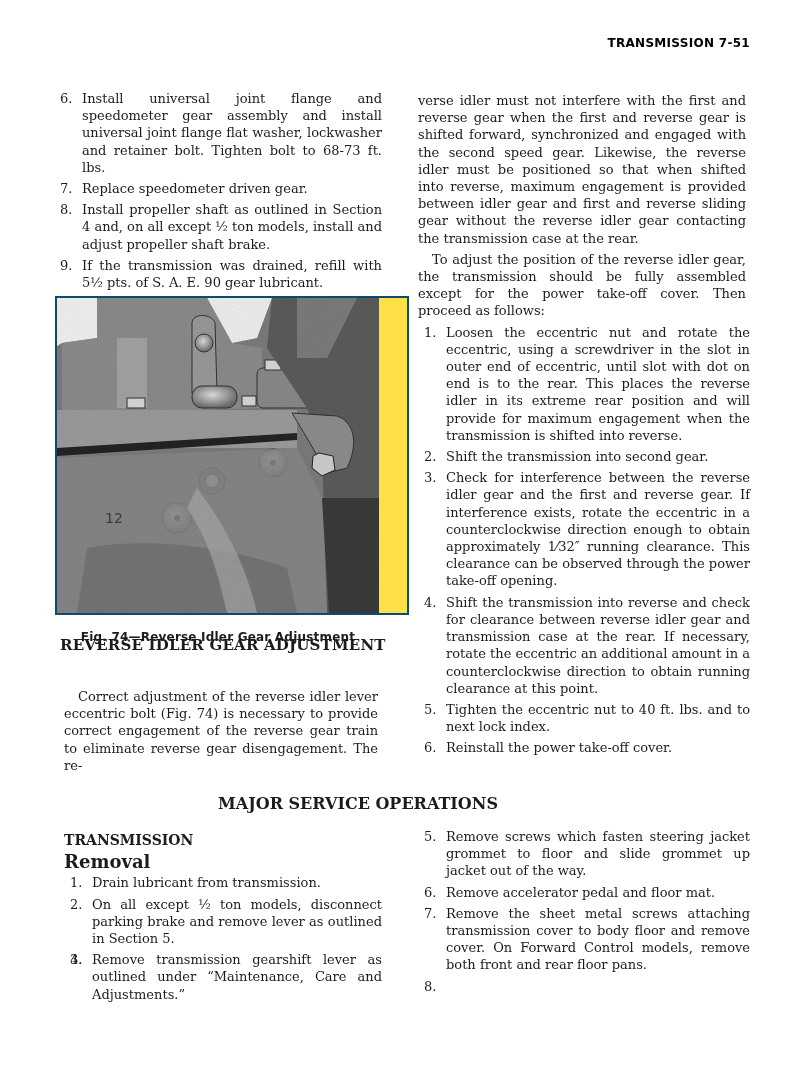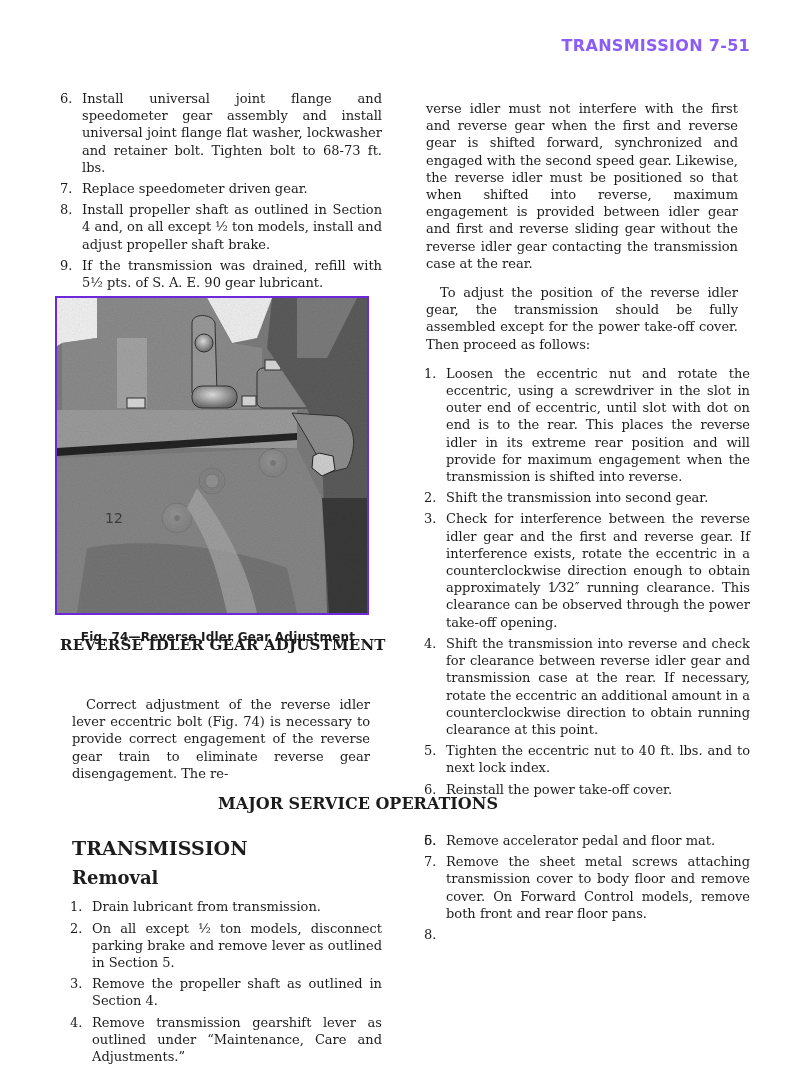--- a/index.html
+++ b/index.html
@@ -5,54 +5,54 @@
     html, body { margin: 0; padding: 0; background: #ffffff; }
     body {
       width: 790px; height: 1085px; position: relative; overflow: hidden;
       font-family: "DejaVu Serif", "Liberation Serif", serif;
       color: #1c1c1c;
     }
     .abs { position: absolute; }
     .running-head {
       top: 36px; right: 40px;
       font-family: "DejaVu Sans", "Liberation Sans", sans-serif;
-      font-weight: bold; font-size: 16px; letter-spacing: 0.3px; color: #8b5cf6;
+      font-weight: bold; font-size: 12px; letter-spacing: 0.3px; color: #000000;
     }
     .col { position: absolute; font-size: 13px; line-height: 17.2px; }
     .col-left { left: 60px; width: 322px; }
     .col-right { left: 414px; width: 336px; }
-    .col p { margin: 12px; text-align: justify; }
+    .col p { margin: 4px; text-align: justify; }
     .indent { text-indent: 14px; }
     ol.steps { list-style: none; margin: 0; padding: 0; }
     ol.steps li { position: relative; padding-left: 22px; margin-bottom: 4px; text-align: justify; }
     ol.steps li .num { position: absolute; left: 0; top: 0; }
     .sub-list li { padding-left: 22px; }
     .sub-list { margin-left: 10px !important; }
 
     .figure {
-      position: absolute; left: 55px; top: 296px; width: 314px; height: 319px;
-      border: 2px solid #6d28d9; box-sizing: border-box; overflow: hidden;
-      background: #f0abfc;
+      position: absolute; left: 55px; top: 296px; width: 354px; height: 319px;
+      border: 2px solid #0c4a6e; box-sizing: border-box; overflow: hidden;
+      background: #fde047;
     }
     .caption {
       position: absolute; left: 55px; width: 326px; top: 630px; text-align: center;
       font-family: "DejaVu Sans", "Liberation Sans", sans-serif; font-weight: bold;
       font-size: 12px; letter-spacing: 0.2px;
     }
     .section-head {
       position: absolute; left: 60px; top: 636px;
       font-family: "DejaVu Serif", "Liberation Serif", serif; font-weight: bold;
       font-size: 15px; letter-spacing: 0.2px;
     }
     .major-head {
       position: absolute; left: 0; width: 716px; top: 794px; text-align: center;
       font-family: "DejaVu Serif", "Liberation Serif", serif; font-weight: bold; font-size: 16px;
     }
     .sub-head {
-      font-weight: bold; font-size: 19px; margin: 0;
+      font-weight: bold; font-size: 14px; margin: 0;
     }
   </style>
 </head>
 <body>
 
 <div class="abs running-head">TRANSMISSION 7-51</div>
 
 <div class="col col-left" style="top:90px;">
   <ol class="steps">
     <li><span class="num">6.</span><span>Install universal joint flange and speedometer gear assembly and install universal joint flange flat washer, lockwasher and retainer bolt. Tighten bolt to 68-73 ft. lbs.</span></li>
@@ -140,25 +140,25 @@
 </div>
 
 <div class="major-head">MAJOR SERVICE OPERATIONS</div>
 
 <div class="col col-left" style="top:828px;">
   <p class="sub-head">TRANSMISSION</p>
   <p class="sub-head" style="font-size:18px;">Removal</p>
   <ol class="steps sub-list" style="margin-top:4px;">
     <li><span class="num">1.</span><span>Drain lubricant from transmission.</span></li>
     <li><span class="num">2.</span><span>On all except ½ ton models, disconnect parking brake and remove lever as outlined in Section 5.</span></li>
-    <li><span class="num">3.</span><span>Remove the propeller shaft as outlined in Section 4.</span></li>
+    <li><span class="num">3.</span></li>
     <li><span class="num">4.</span><span>Remove transmission gearshift lever as outlined under “Maintenance, Care and Adjustments.”</span></li>
   </ol>
 </div>
 
 <div class="col col-right" style="top:828px;">
   <ol class="steps sub-list">
-    <li><span class="num">5.</span></li>
+    <li><span class="num">5.</span><span>Remove screws which fasten steering jacket grommet to floor and slide grommet up jacket out of the way.</span></li>
     <li><span class="num">6.</span><span>Remove accelerator pedal and floor mat.</span></li>
     <li><span class="num">7.</span><span>Remove the sheet metal screws attaching transmission cover to body floor and remove cover. On Forward Control models, remove both front and rear floor pans.</span></li>
     <li><span class="num">8.</span></li>
   </ol>
 </div>
 
 </body></html>

